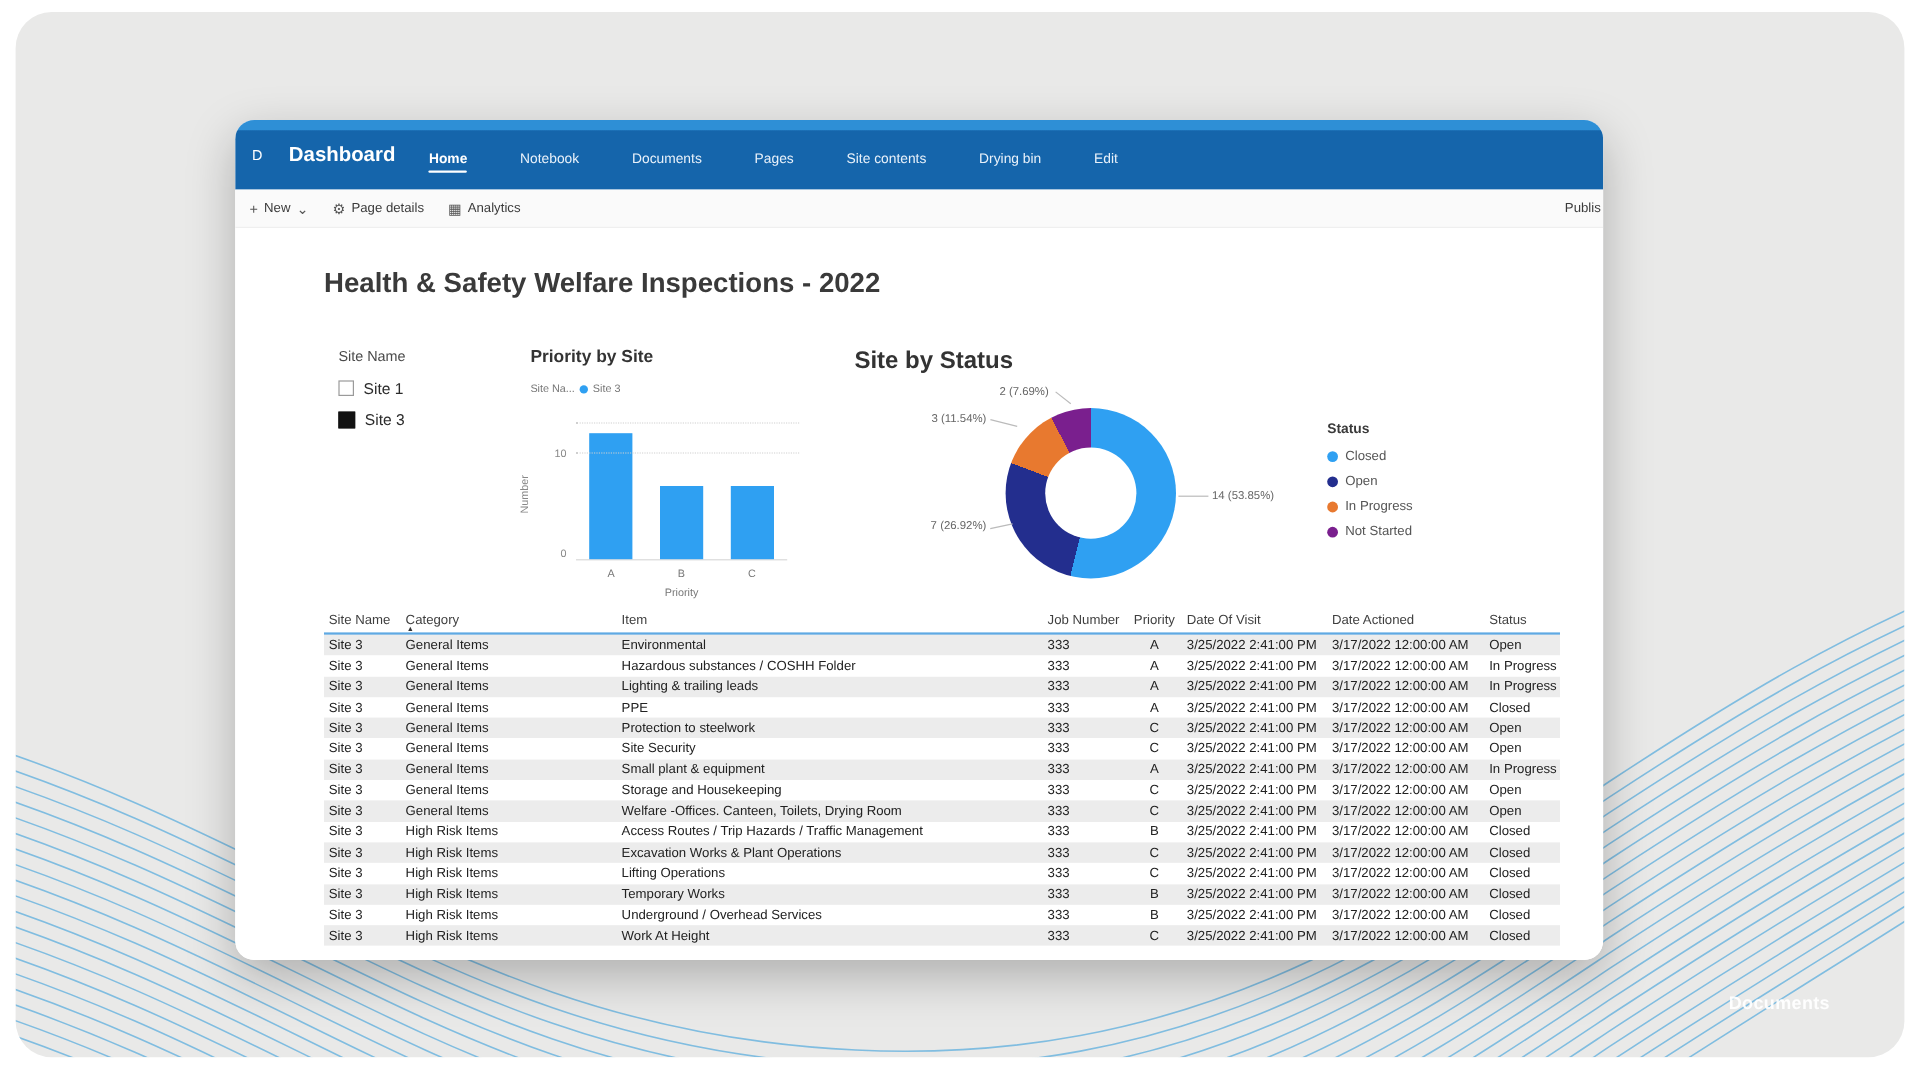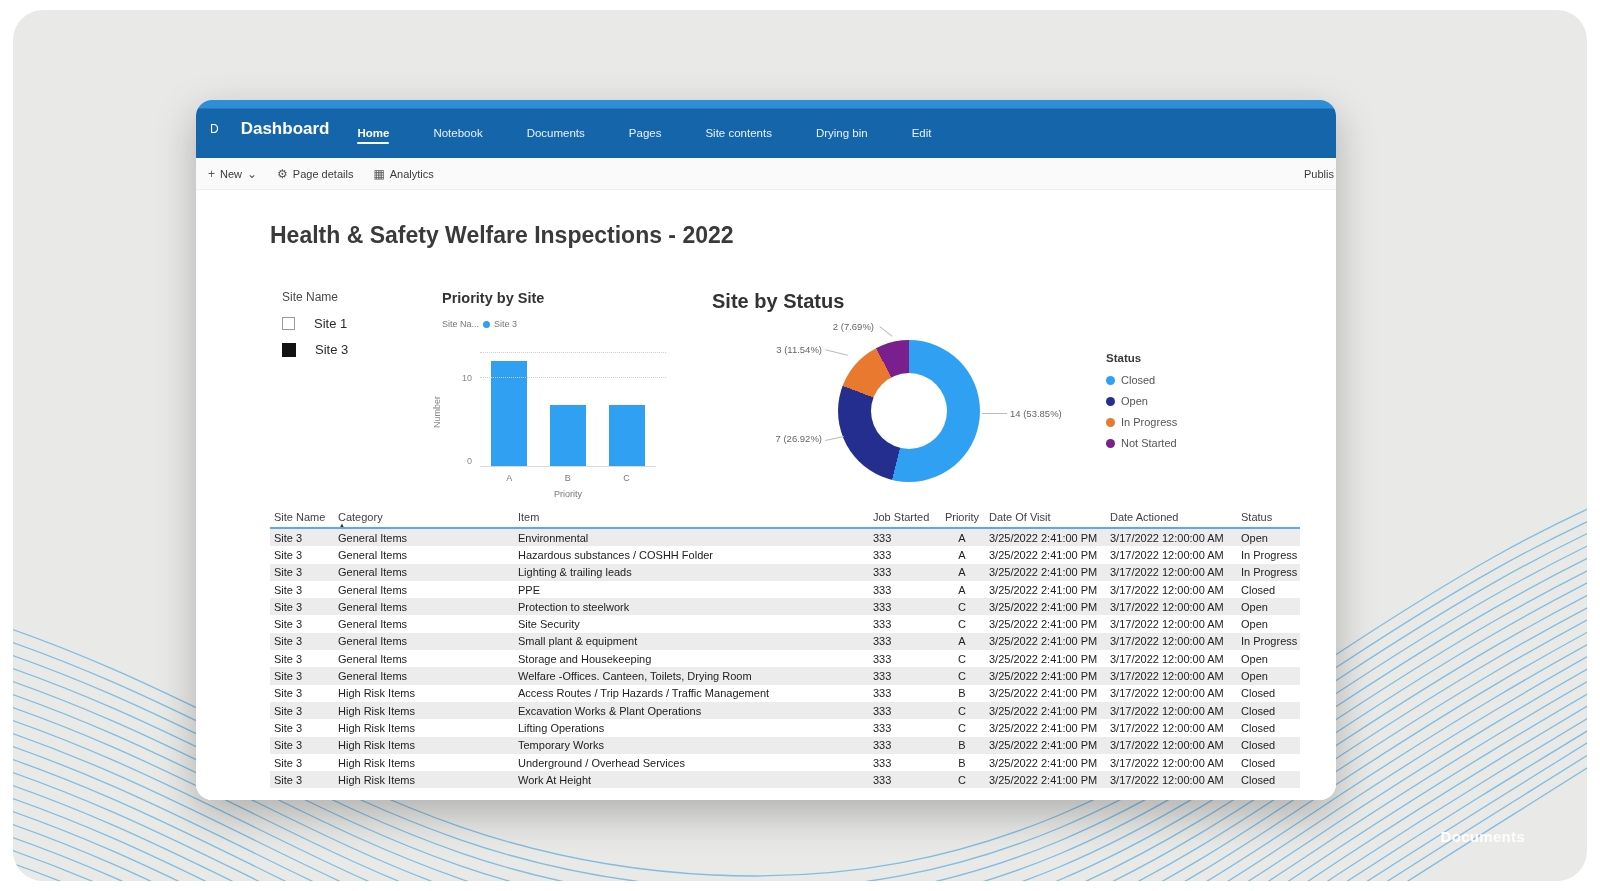--- a/index.html
+++ b/index.html
@@ -25,21 +25,21 @@
            padding:0 12px;gap:20px;font-size:11px;color:#3b3b3b;position:relative;flex:none}
   .tb-item{display:flex;align-items:center;gap:5px;cursor:pointer}
   .tb-icon{font-size:12px;color:#555;line-height:1}
   .tb-publish{position:absolute;right:2px;top:0;bottom:0;display:flex;align-items:center;color:#3b3b3b}
 
   .win-content{position:relative;flex:1;background:#fff}
   .report-title{position:absolute;left:74px;top:32px;font-size:23px;font-weight:700;color:#3a3a3a}
 
   .slicer{position:absolute;left:86px;top:100px}
   .slicer-title{font-size:12px;color:#4a4a4a;margin-bottom:12px}
-  .slicer-row{display:flex;align-items:center;gap:19px;margin-bottom:11px;cursor:pointer}
+  .slicer-row{display:flex;align-items:center;gap:8px;margin-bottom:11px;cursor:pointer}
   .cbox{width:13px;height:13px;border:1px solid #9a9a9a;background:#fff;display:inline-block;flex:none}
   .cbox.checked{background:#121212;border-color:#121212;width:14px;height:14px}
   .clabel{font-size:13px;color:#2b2b2b}
 
   .bar-title{position:absolute;left:246px;top:100px;font-size:14.5px;font-weight:600;color:#333}
   .bar-legend{position:absolute;left:246px;top:129px;font-size:9px;color:#777;display:flex;align-items:center;gap:4px}
   .legend-dot-sm{width:7px;height:7px;border-radius:50%;background:#2fa0f2;display:inline-block}
   .axis-ylabel{position:absolute;left:236px;top:238px;font-size:9px;color:#888;transform:rotate(-90deg);transform-origin:left top}
   .ytick{position:absolute;width:24px;text-align:right;font-size:9px;color:#888}
   .yt10{left:252px;top:183px}
@@ -234,21 +234,21 @@
               <span class="legend-label">Not Started</span>
             </div>
           </div>
       </div>
 
       <div class="grid-table">
         <div class="thead">
             <div class="th col-0"><span>Site Name</span></div>
             <div class="th col-1"><span>Category</span><span class="sort-arrow">▲</span></div>
             <div class="th col-2"><span>Item</span></div>
-            <div class="th col-3"><span>Job Started</span></div>
+            <div class="th col-3"><span>Job Number</span></div>
             <div class="th col-4"><span>Priority</span></div>
             <div class="th col-5"><span>Date Of Visit</span></div>
             <div class="th col-6"><span>Date Actioned</span></div>
             <div class="th col-7"><span>Status</span></div>
           </div>
         <div>
             <div class="tr striped">
               <div class="td col-0">Site 3</div>
               <div class="td col-1">General Items</div>
               <div class="td col-2">Environmental</div>

